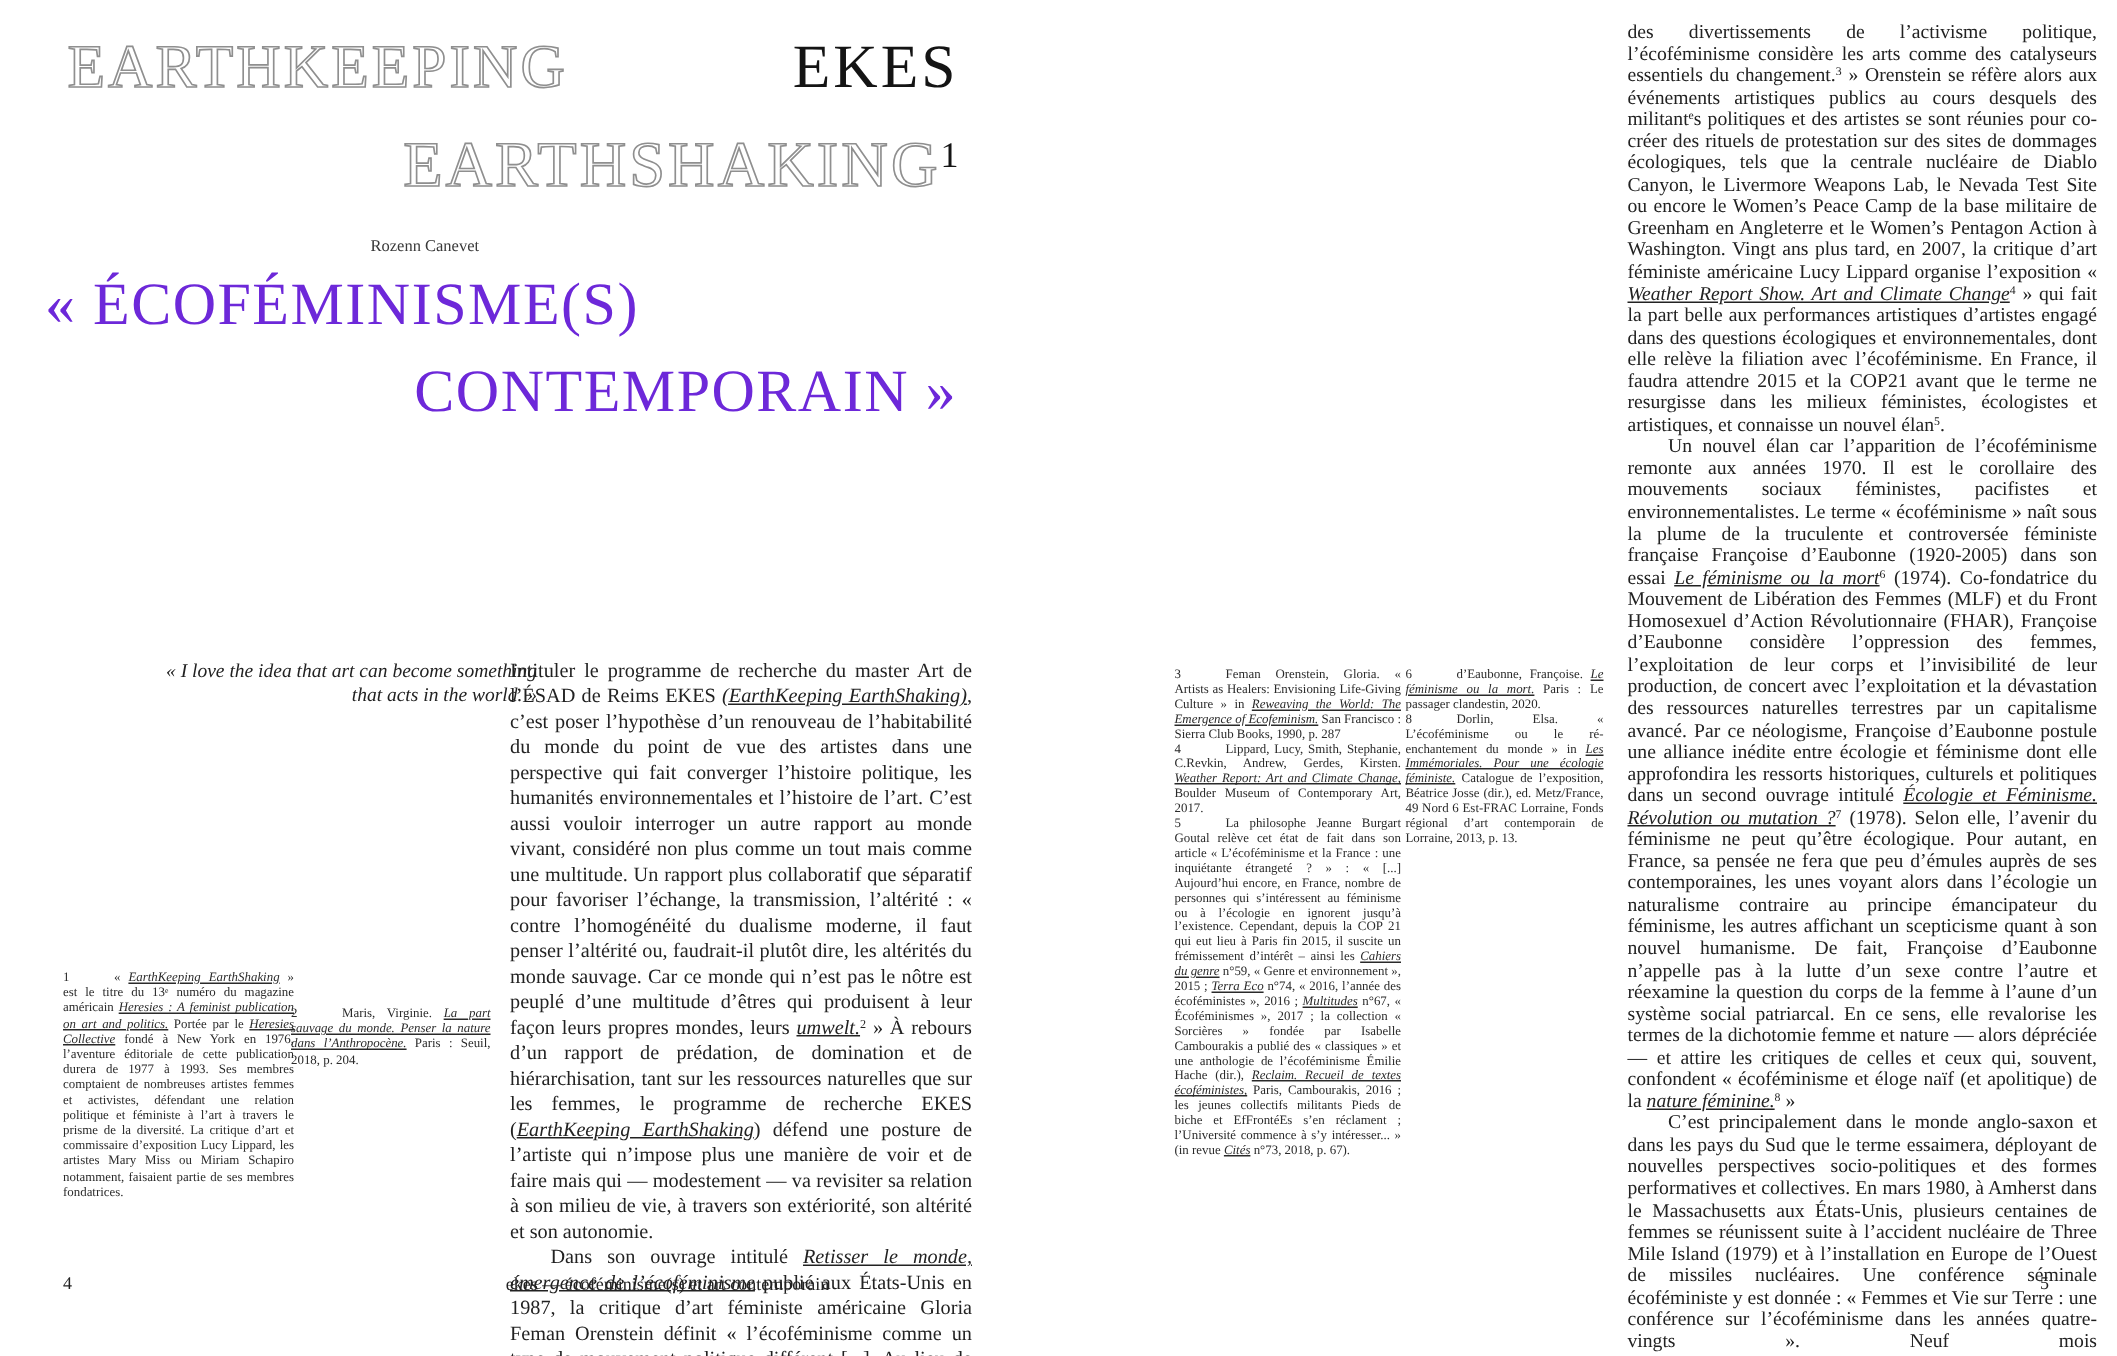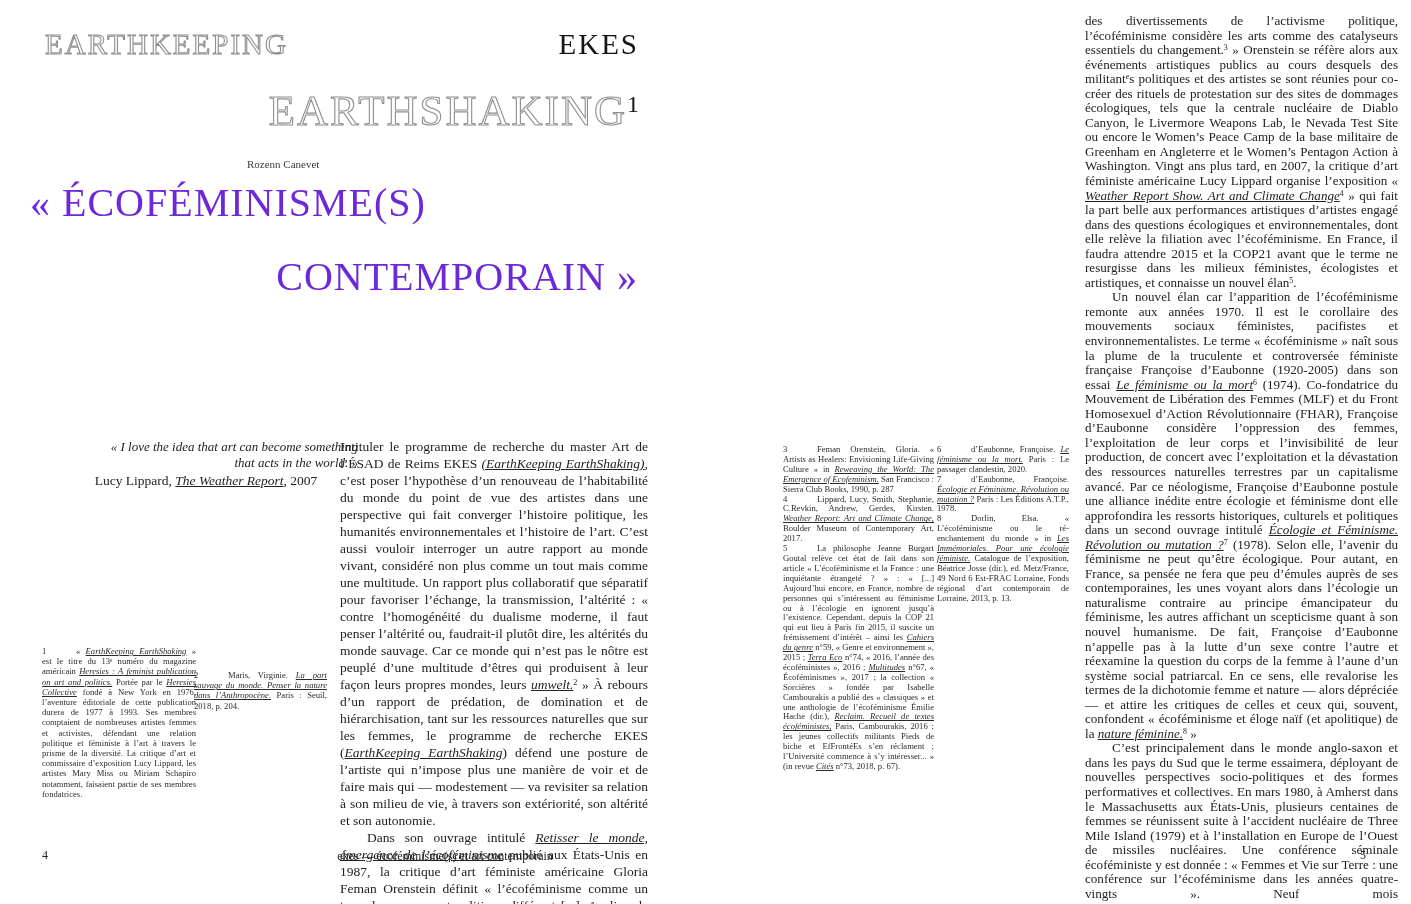--- a/index.html
+++ b/index.html
@@ -7,33 +7,33 @@
     position:relative; width:1411px; height:904px; background:#ffffff;
     font-family:"Liberation Serif", serif; color:#1e1e1e; overflow:hidden;
   }
   .spread * { box-sizing:border-box; }
   sup { font-size:60%; line-height:0; vertical-align:baseline; position:relative; top:-0.5em; }
   i { font-style:italic;text-decoration:underline; }
 
   
   .display-title { position:absolute; left:45px; top:18px; width:594px; }
   .dt-line1 { display:flex; justify-content:space-between; align-items:flex-start;
-              font-size:29px; line-height:52px; letter-spacing:2px; white-space:nowrap;text-align:right; }
+              font-size:41px; line-height:52px; letter-spacing:2px; white-space:nowrap;text-align:right; }
   .dt-line2 { text-align:right; font-size:43px; line-height:52px; letter-spacing:2px;
               margin-top:15px; white-space:nowrap; }
   .outline { color:#ffffff; -webkit-text-stroke:1.1px #8f8f8f; }
   .solid   { color:#141414; }
   .dt-sup  { font-size:24px; color:#141414; position:relative; top:-0.55em; letter-spacing:0; }
 
   
   .author { position:absolute; left:247px; top:158px; font-size:11px; color:#3a3a3a; }
   .main-title { position:absolute; left:30px; top:174px; width:608px;
                 font-size:40px; line-height:58px; letter-spacing:1px; color:#6d28d9; }
   .mt-l2 { display:flex; justify-content:space-between; padding-left:242px; }
-  .mt-l3 { text-align:right;margin-top:16px; }
+  .mt-l3 { text-align:right; }
 
   
   .epigraph { position:absolute; left:54px; top:439px; width:304px; text-align:center; }
   .epi-line { font-style:italic; font-size:13px; line-height:15.5px; color:#222;text-align:right; }
   .epi-attr { font-size:13.5px; line-height:17px; margin-top:2px; color:#222; }
 
   
   .body-left  { position:absolute; left:340px; top:438px; width:308px;
                 font-size:13.5px; line-height:17px; text-align:justify; color:#222; }
   .body-right { position:absolute; left:1085px; top:14px; width:313px;
@@ -76,21 +76,20 @@
   <div class="author">Rozenn Canevet</div>
 
   <div class="main-title">
     <div class="mt-l1">« ÉCOFÉMINISME(S)</div>
     <div class="mt-l3">CONTEMPORAIN »</div>
   </div>
 
   <div class="epigraph">
     <div class="epi-line">« I love the idea that art can become something</div>
     <div class="epi-line">that acts in the world. »</div>
-    <div class="epi-attr">Lucy Lippard, <i>The Weather Report</i>, 2007</div>
   </div>
 
   <div class="body-left">
     <p>Intituler le programme de recherche du master Art de l’ÉSAD de Reims EKES <i>(EarthKeeping EarthShaking)</i>, c’est poser l’hypothèse d’un renouveau de l’habitabilité du monde du point de vue des artistes dans une perspective qui fait converger l’histoire politique, les humanités environnementales et l’histoire de l’art. C’est aussi vouloir interroger un autre rapport au monde vivant, considéré non plus comme un tout mais comme une multitude. Un rapport plus collaboratif que séparatif pour favoriser l’échange, la transmission, l’altérité : « contre l’homogénéité du dualisme moderne, il faut penser l’altérité ou, faudrait-il plutôt dire, les altérités du monde sauvage. Car ce monde qui n’est pas le nôtre est peuplé d’une multitude d’êtres qui produisent à leur façon leurs propres mondes, leurs <i>umwelt.</i><sup>2</sup> » À rebours d’un rapport de prédation, de domination et de hiérarchisation, tant sur les ressources naturelles que sur les femmes, le programme de recherche EKES (<i>EarthKeeping EarthShaking</i>) défend une posture de l’artiste qui n’impose plus une manière de voir et de faire mais qui — modestement — va revisiter sa relation à son milieu de vie, à travers son extériorité, son altérité et son autonomie.</p>
     <p class="indent flush-last">Dans son ouvrage intitulé <i>Retisser le monde, émergence de l’écoféminisme</i> publié aux États-Unis en 1987, la critique d’art féministe américaine Gloria Feman Orenstein définit « l’écoféminisme comme un type de mouvement politique différent [...]. Au lieu de considérer les arts comme des compléments à l’activité politique ou comme</p>
   </div>
 
   <div class="fn-col fn-col-l1">
     <p class="fn"><span class="fn-marker">1</span><span>« <i>EarthKeeping EarthShaking</i> » est le titre du 13<sup>e</sup> numéro du magazine américain <i>Heresies : A feminist publication on art and politics.</i> Portée par le <i>Heresies Collective</i> fondé à New York en 1976, l’aventure éditoriale de cette publication durera de 1977 à 1993. Ses membres comptaient de nombreuses artistes femmes et activistes, défendant une relation politique et féministe à l’art à travers le prisme de la diversité. La critique d’art et commissaire d’exposition Lucy Lippard, les artistes Mary Miss ou Miriam Schapiro notamment, faisaient partie de ses membres fondatrices.</span></p>
   </div>
@@ -98,21 +97,20 @@
     <p class="fn"><span class="fn-marker">2</span><span>Maris, Virginie. <i>La part sauvage du monde. Penser la nature dans l’Anthropocène.</i> Paris : Seuil, 2018, p. 204.</span></p>
   </div>
 
   <div class="fn-col fn-col-m1">
     <p class="fn"><span class="fn-marker">3</span><span>Feman Orenstein, Gloria. « Artists as Healers: Envisioning Life-Giving Culture » in <i>Reweaving the World: The Emergence of Ecofeminism.</i> San Francisco : Sierra Club Books, 1990, p. 287</span></p>
     <p class="fn"><span class="fn-marker">4</span><span>Lippard, Lucy, Smith, Stephanie, C.Revkin, Andrew, Gerdes, Kirsten. <i>Weather Report: Art and Climate Change,</i> Boulder Museum of Contemporary Art, 2017.</span></p>
     <p class="fn"><span class="fn-marker">5</span><span>La philosophe Jeanne Burgart Goutal relève cet état de fait dans son article « L’écoféminisme et la France : une inquiétante étrangeté ? » : « [...] Aujourd’hui encore, en France, nombre de personnes qui s’intéressent au féminisme ou à l’écologie en ignorent jusqu’à l’existence. Cependant, depuis la COP 21 qui eut lieu à Paris fin 2015, il suscite un frémissement d’intérêt – ainsi les <i>Cahiers du genre</i> n°59, « Genre et environnement », 2015 ; <i>Terra Eco</i> n°74, « 2016, l’année des écoféministes », 2016 ; <i>Multitudes</i> n°67, « Écoféminismes », 2017 ; la collection « Sorcières » fondée par Isabelle Cambourakis a publié des « classiques » et une anthologie de l’écoféminisme Émilie Hache (dir.), <i>Reclaim. Recueil de textes écoféministes,</i> Paris, Cambourakis, 2016 ; les jeunes collectifs militants Pieds de biche et EfFrontéEs s’en réclament ; l’Université commence à s’y intéresser... » (in revue <i>Cités</i> n°73, 2018, p. 67).</span></p>
   </div>
   <div class="fn-col fn-col-m2">
     <p class="fn"><span class="fn-marker">6</span><span>d’Eaubonne, Françoise. <i>Le féminisme ou la mort.</i> Paris : Le passager clandestin, 2020.</span></p>
-    <p class="fn"><span class="fn-marker">7</span><span>d’Eaubonne, Françoise. <i>Écologie et Féminisme. Révolution ou mutation ?</i> Paris : Les Éditions A.T.P., 1978.</span></p>
     <p class="fn"><span class="fn-marker">8</span><span>Dorlin, Elsa. « L’écoféminisme ou le ré-enchantement du monde » in <i>Les Immémoriales. Pour une écologie féministe.</i> Catalogue de l’exposition, Béatrice Josse (dir.), ed. Metz/France, 49 Nord 6 Est-FRAC Lorraine, Fonds régional d’art contemporain de Lorraine, 2013, p. 13.</span></p>
   </div>
 
   <div class="body-right">
     <p>des divertissements de l’activisme politique, l’écoféminisme considère les arts comme des catalyseurs essentiels du changement.<sup>3</sup> » Orenstein se réfère alors aux événements artistiques publics au cours desquels des militant<sup>e</sup>s politiques et des artistes se sont réunies pour co-créer des rituels de protestation sur des sites de dommages écologiques, tels que la centrale nucléaire de Diablo Canyon, le Livermore Weapons Lab, le Nevada Test Site ou encore le Women’s Peace Camp de la base militaire de Greenham en Angleterre et le Women’s Pentagon Action à Washington. Vingt ans plus tard, en 2007, la critique d’art féministe américaine Lucy Lippard organise l’exposition « <i>Weather Report Show. Art and Climate Change</i><sup>4</sup> » qui fait la part belle aux performances artistiques d’artistes engagé dans des questions écologiques et environnementales, dont elle relève la filiation avec l’écoféminisme. En France, il faudra attendre 2015 et la COP21 avant que le terme ne resurgisse dans les milieux féministes, écologistes et artistiques, et connaisse un nouvel élan<sup>5</sup>.</p>
     <p class="indent">Un nouvel élan car l’apparition de l’écoféminisme remonte aux années 1970. Il est le corollaire des mouvements sociaux féministes, pacifistes et environnementalistes. Le terme « écoféminisme » naît sous la plume de la truculente et controversée féministe française Françoise d’Eaubonne (1920-2005) dans son essai <i>Le féminisme ou la mort</i><sup>6</sup> (1974). Co-fondatrice du Mouvement de Libération des Femmes (MLF) et du Front Homosexuel d’Action Révolutionnaire (FHAR), Françoise d’Eaubonne considère l’oppression des femmes, l’exploitation de leur corps et l’invisibilité de leur production, de concert avec l’exploitation et la dévastation des ressources naturelles terrestres par un capitalisme avancé. Par ce néologisme, Françoise d’Eaubonne postule une alliance inédite entre écologie et féminisme dont elle approfondira les ressorts historiques, culturels et politiques dans un second ouvrage intitulé <i>Écologie et Féminisme. Révolution ou mutation ?</i><sup>7</sup> (1978). Selon elle, l’avenir du féminisme ne peut qu’être écologique. Pour autant, en France, sa pensée ne fera que peu d’émules auprès de ses contemporaines, les unes voyant alors dans l’écologie un naturalisme contraire au principe émancipateur du féminisme, les autres affichant un scepticisme quant à son nouvel humanisme. De fait, Françoise d’Eaubonne n’appelle pas à la lutte d’un sexe contre l’autre et réexamine la question du corps de la femme à l’aune d’un système social patriarcal. En ce sens, elle revalorise les termes de la dichotomie femme et nature — alors dépréciée — et attire les critiques de celles et ceux qui, souvent, confondent « écoféminisme et éloge naïf (et apolitique) de la <i>nature féminine.</i><sup>8</sup> »</p>
     <p class="indent flush-last">C’est principalement dans le monde anglo-saxon et dans les pays du Sud que le terme essaimera, déployant de nouvelles perspectives socio-politiques et des formes performatives et collectives. En mars 1980, à Amherst dans le Massachusetts aux États-Unis, plusieurs centaines de femmes se réunissent suite à l’accident nucléaire de Three Mile Island (1979) et à l’installation en Europe de l’Ouest de missiles nucléaires. Une conférence séminale écoféministe y est donnée : « Femmes et Vie sur Terre : une conférence sur l’écoféminisme dans les années quatre-vingts ». Neuf mois</p>
   </div>
 
   <div class="footer-num footer-num-left">4</div>

